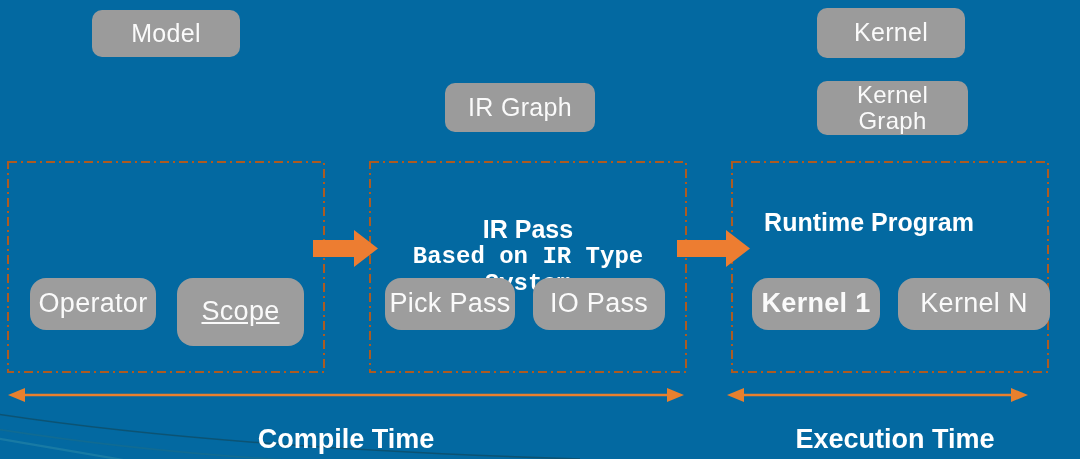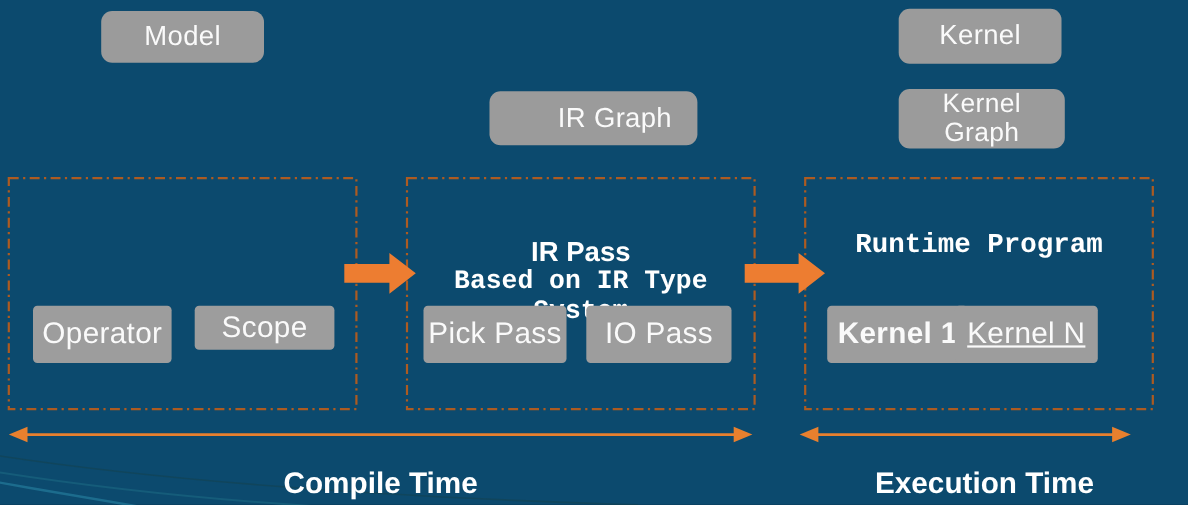--- a/index.html
+++ b/index.html
@@ -1,41 +1,41 @@
 <!DOCTYPE html>
 <html><head>
 <meta charset="utf-8">
 <style>
   html, body { margin: 0; padding: 0; background: #000; }
   .stage {
     position: relative;
     width: 1080px;
     height: 459px;
-    background: #0c4a6e;
+    background: #0369a1;
     overflow: hidden;
     font-family: "Liberation Sans", sans-serif;
   }
   .layer { position: absolute; left: 0; top: 0; width: 1080px; height: 459px; }
 
   .pill {
     position: absolute;
     background: #9b9b9b;
     color: #fafafa;
     display: flex;
     align-items: center;
     justify-content: center;
     text-align: center;
     border-radius: 10px;
     font-size: 25px;
     letter-spacing: 0.3px;
     white-space: pre-line;
     line-height: 1.1;
   }
   .pill.inner {
-    border-radius: 4px;
+    border-radius: 16px;
     font-size: 27px;
     background: #9d9d9d;
   }
 
   .panel-title {
     position: absolute;
     color: #ffffff;
     font-weight: bold;
     text-align: center;
     font-size: 25px;
@@ -76,35 +76,35 @@
     </g>
 
     <g>
       <line x1="741" y1="395" x2="1014" y2="395" stroke="#e8802e" stroke-width="2.5"></line>
       <polygon points="727,395 744,388 744,402" fill="#e8802e"></polygon>
       <polygon points="1028,395 1011,388 1011,402" fill="#e8802e"></polygon>
     </g>
   </svg>
 
   <div class="pill" style="left:92px;  top:10px; width:148px; height:47px;">Model</div>
-  <div class="pill" style="left:445px; top:83px; width:150px; height:49px;padding-left:39px;">IR Graph</div>
+  <div class="pill" style="left:445px; top:83px; width:150px; height:49px;">IR Graph</div>
   <div class="pill" style="left:817px; top:8px;  width:148px; height:50px;">Kernel</div>
   <div class="pill" style="left:817px; top:81px; width:151px; height:54px; font-size:24px;">Kernel
 Graph</div>
 
   <div class="pill inner" style="left:30px;  top:278px; width:126px; height:52px;">Operator</div>
-  <div class="pill inner" style="left:177px; top:278px; width:127px; height:40px;">Scope</div>
+  <div class="pill inner" style="left:177px; top:278px; width:127px; height:68px;text-decoration:underline;">Scope</div>
 
   <div class="panel-title" style="left:370px; top:192px; width:316px;margin-top:24px;">
     <div class="line1">IR Pass</div>
     <div class="line2">Based on IR Type System</div>
   </div>
   <div class="pill inner" style="left:533px; top:278px; width:132px; height:52px;">IO Pass</div>
   <div class="pill inner" style="left:385px; top:278px; width:130px; height:52px;">Pick Pass</div>
 
-  <div class="panel-title" style="left:732px; top:209px; width:316px;font-family:Liberation Mono, monospace;">Runtime Program</div>
+  <div class="panel-title" style="left:711px; top:209px; width:316px;">Runtime Program</div>
   <div class="pill inner" style="left:752px; top:278px; width:128px; height:52px;font-weight:bold;">Kernel 1</div>
-  <div class="pill inner" style="left:868px; top:278px; width:130px; height:52px;text-decoration:underline;">Kernel N</div>
+  <div class="pill inner" style="left:898px; top:278px; width:152px; height:52px;">Kernel N</div>
 
   <div class="time-label" style="left:196px; top:424px; width:300px;">Compile Time</div>
   <div class="time-label" style="left:745px; top:424px; width:300px;">Execution Time</div>
 
 </div>
 
 </body></html>

